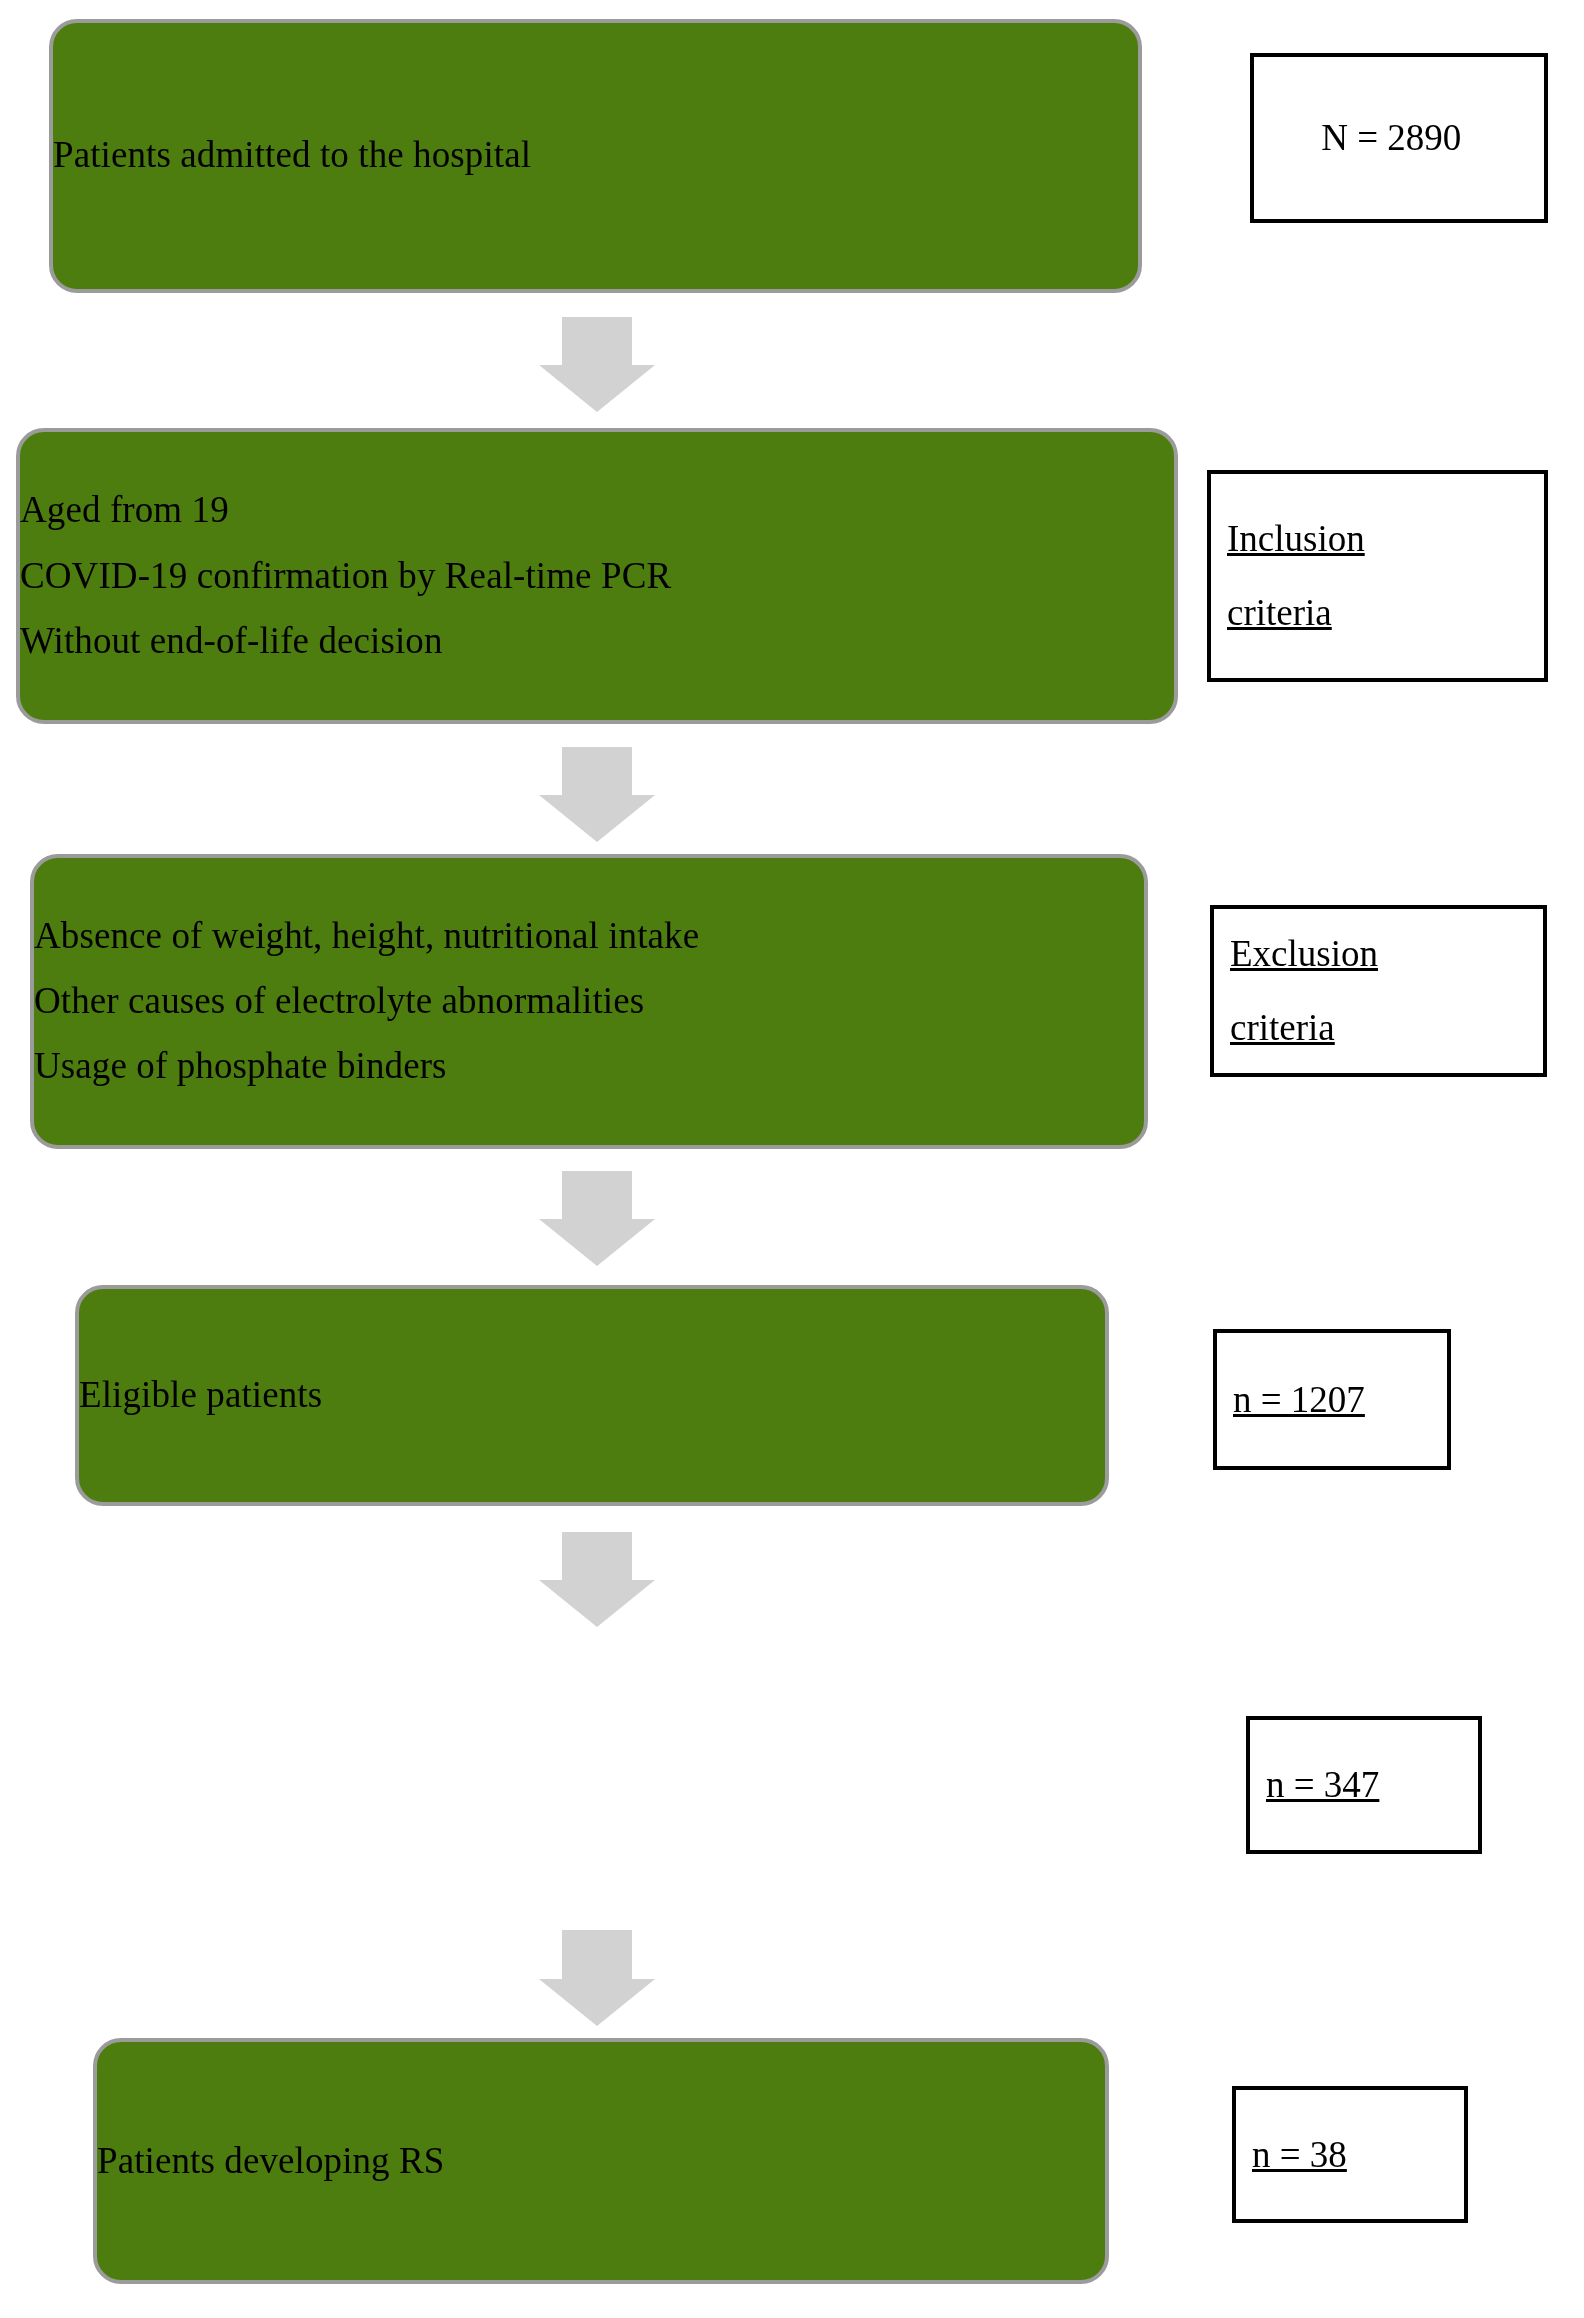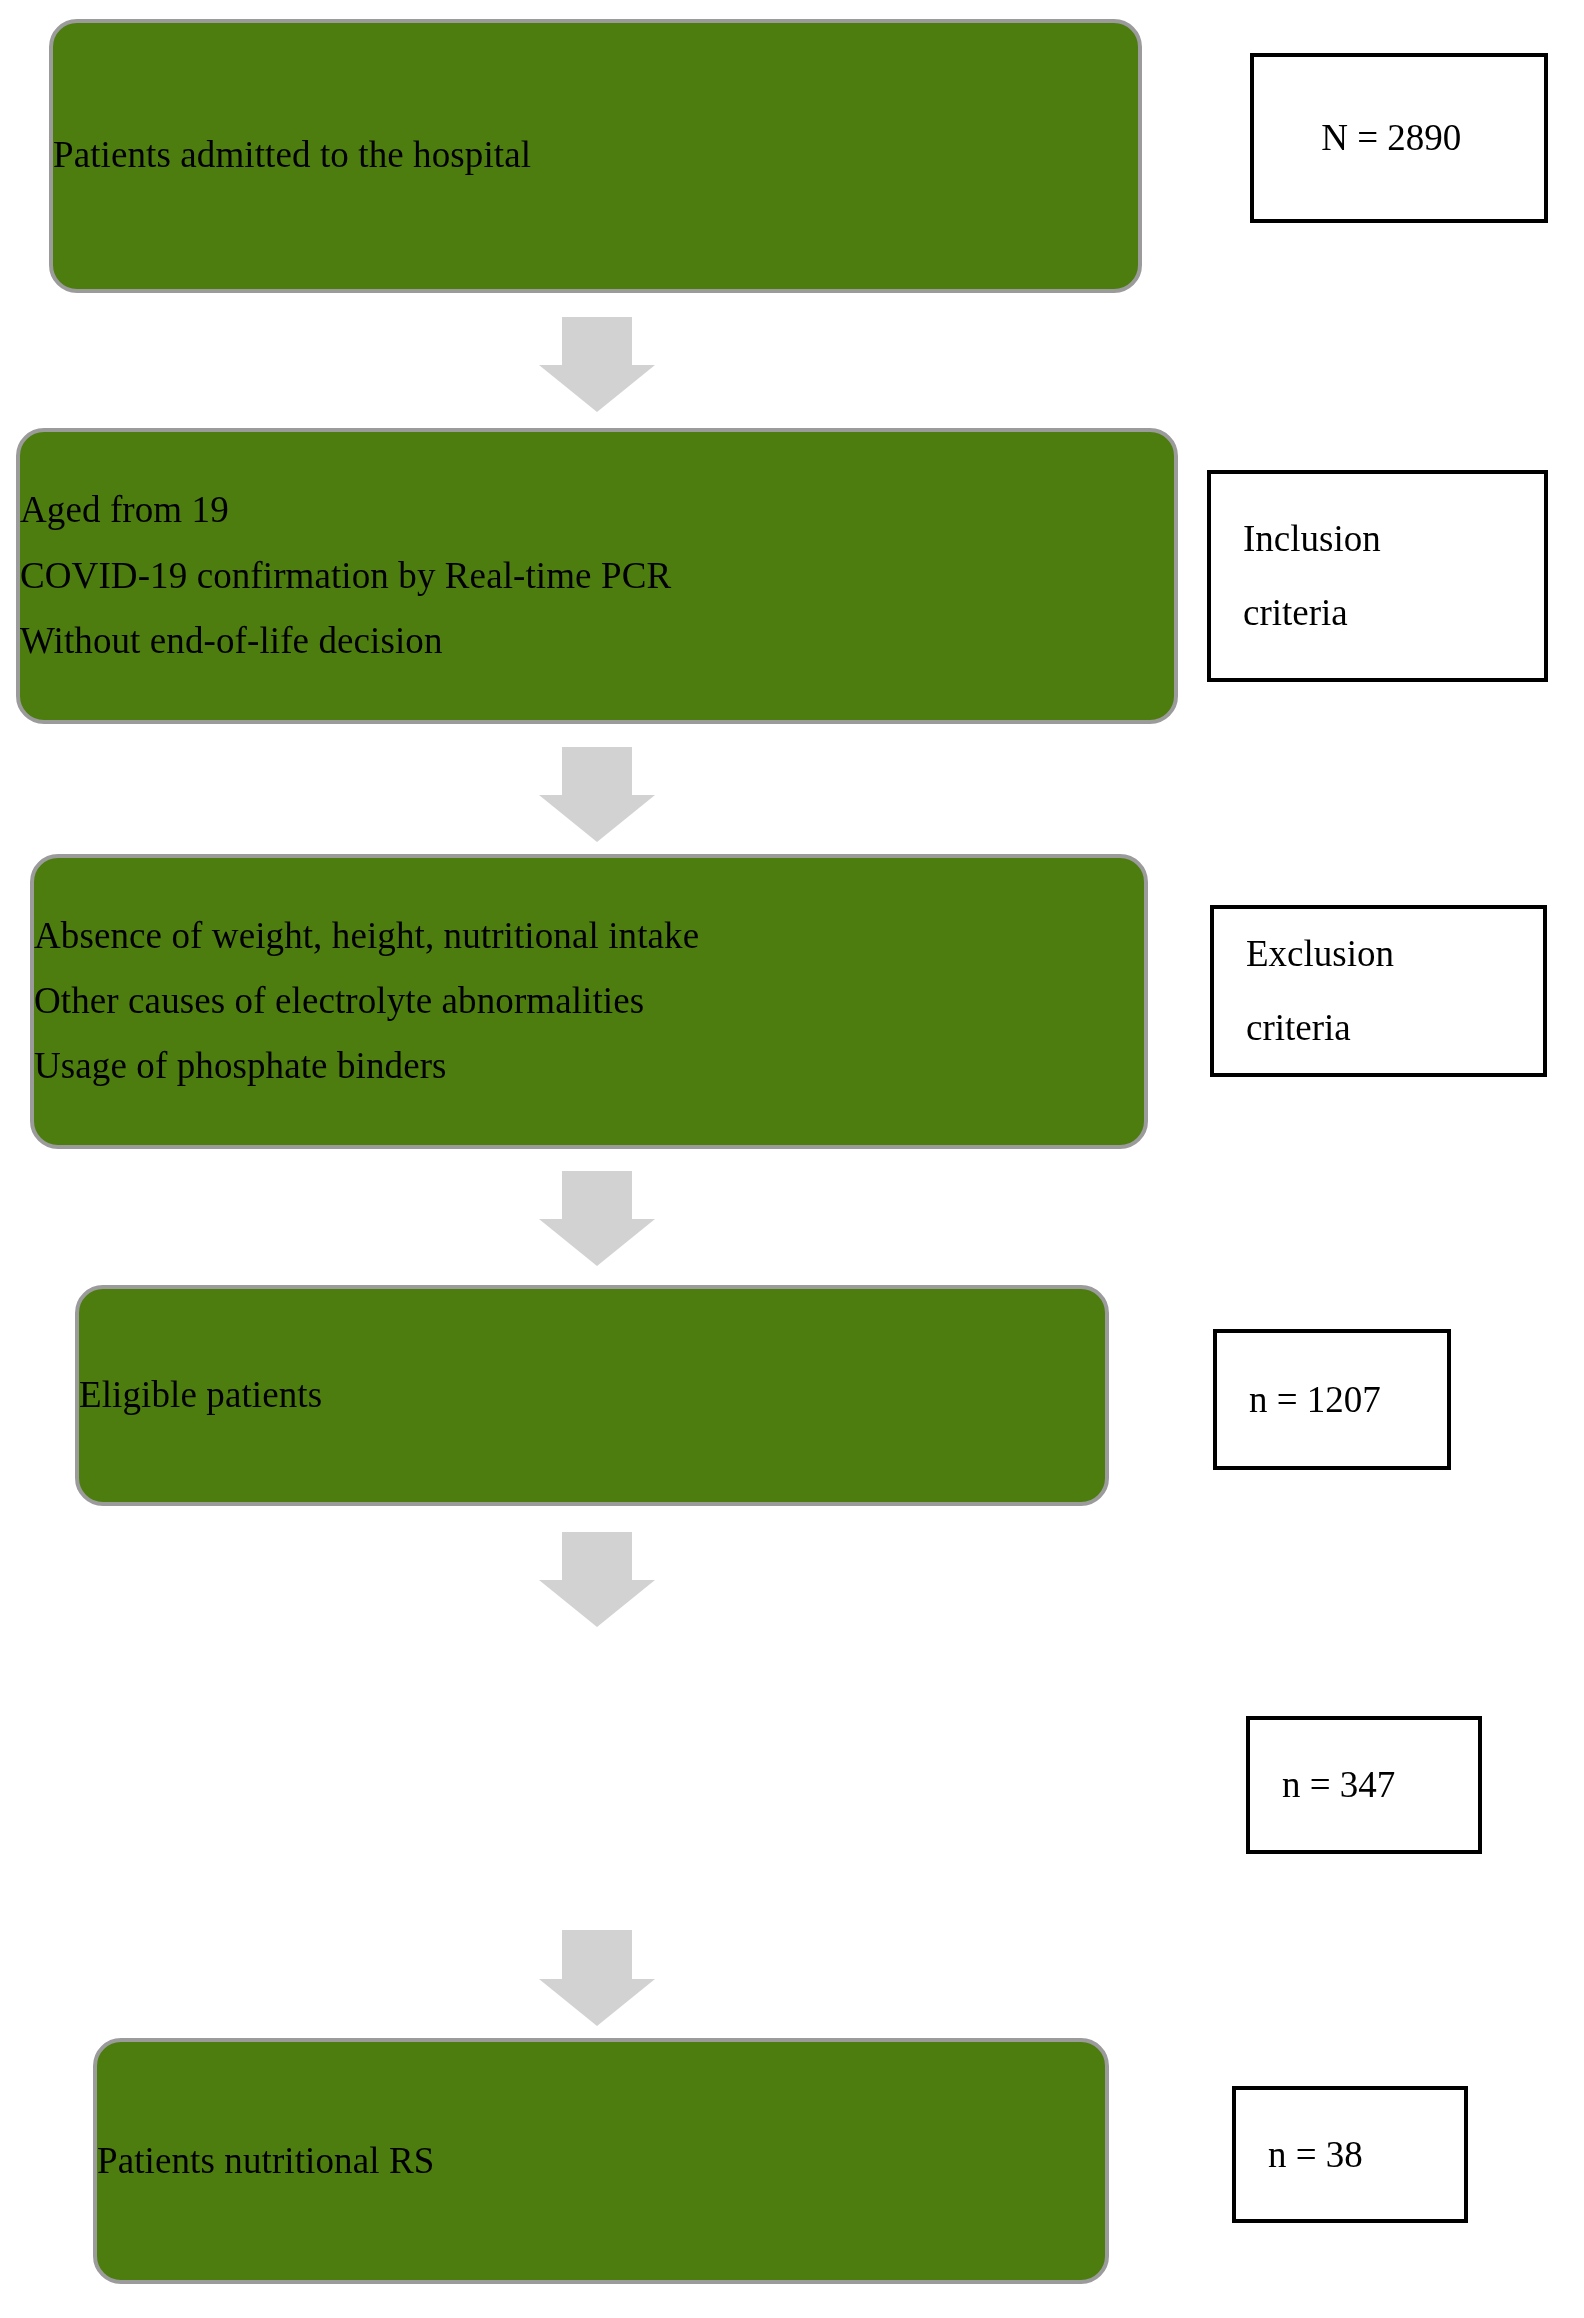--- a/index.html
+++ b/index.html
@@ -50,21 +50,21 @@
   }
   .side .sline{
     display:block;
     font-size:37px;
     line-height:1.08;
     white-space:nowrap;
   }
   .side.centerish{ align-items:center; }
   .side.centerish .sline{ padding-right:15.6px; }
   .side.leftish{ align-items:flex-start; }
-  .side.leftish .sline{ padding-left:32px; }
+  .side.leftish .sline{ padding-left:16px;text-decoration:underline; }
   .side.leftish .sline + .sline{ margin-top:34px; }
 
   
   .arrow{ position:absolute; }
   .arrow .shaft{
     position:absolute;
     left:50%;
     transform:translateX(-50%);
     top:0;
     background:#d2d2d2;
@@ -147,21 +147,21 @@
   <div class="side leftish" style="left:1229px;top:1716px;width:236px;height:138px;margin-left:17px;">
     <span class="sline">n = 347</span>
   </div>
 
   <div class="arrow" style="left:538px;top:1930px;width:118px;height:96px;">
     <div class="shaft" style="width:70px;height:50px;"></div>
     <div class="head"></div>
   </div>
 
   <div class="node" style="left:93px;top:2038px;width:1016px;height:246px;">
-    <span class="line">Patients nutritional RS</span>
+    <span class="line">Patients developing RS</span>
   </div>
 
   <div class="side leftish" style="left:1232px;top:2086px;width:236px;height:137px;">
     <span class="sline">n = 38</span>
   </div>
 
 </div>
 
 
 </body></html>

